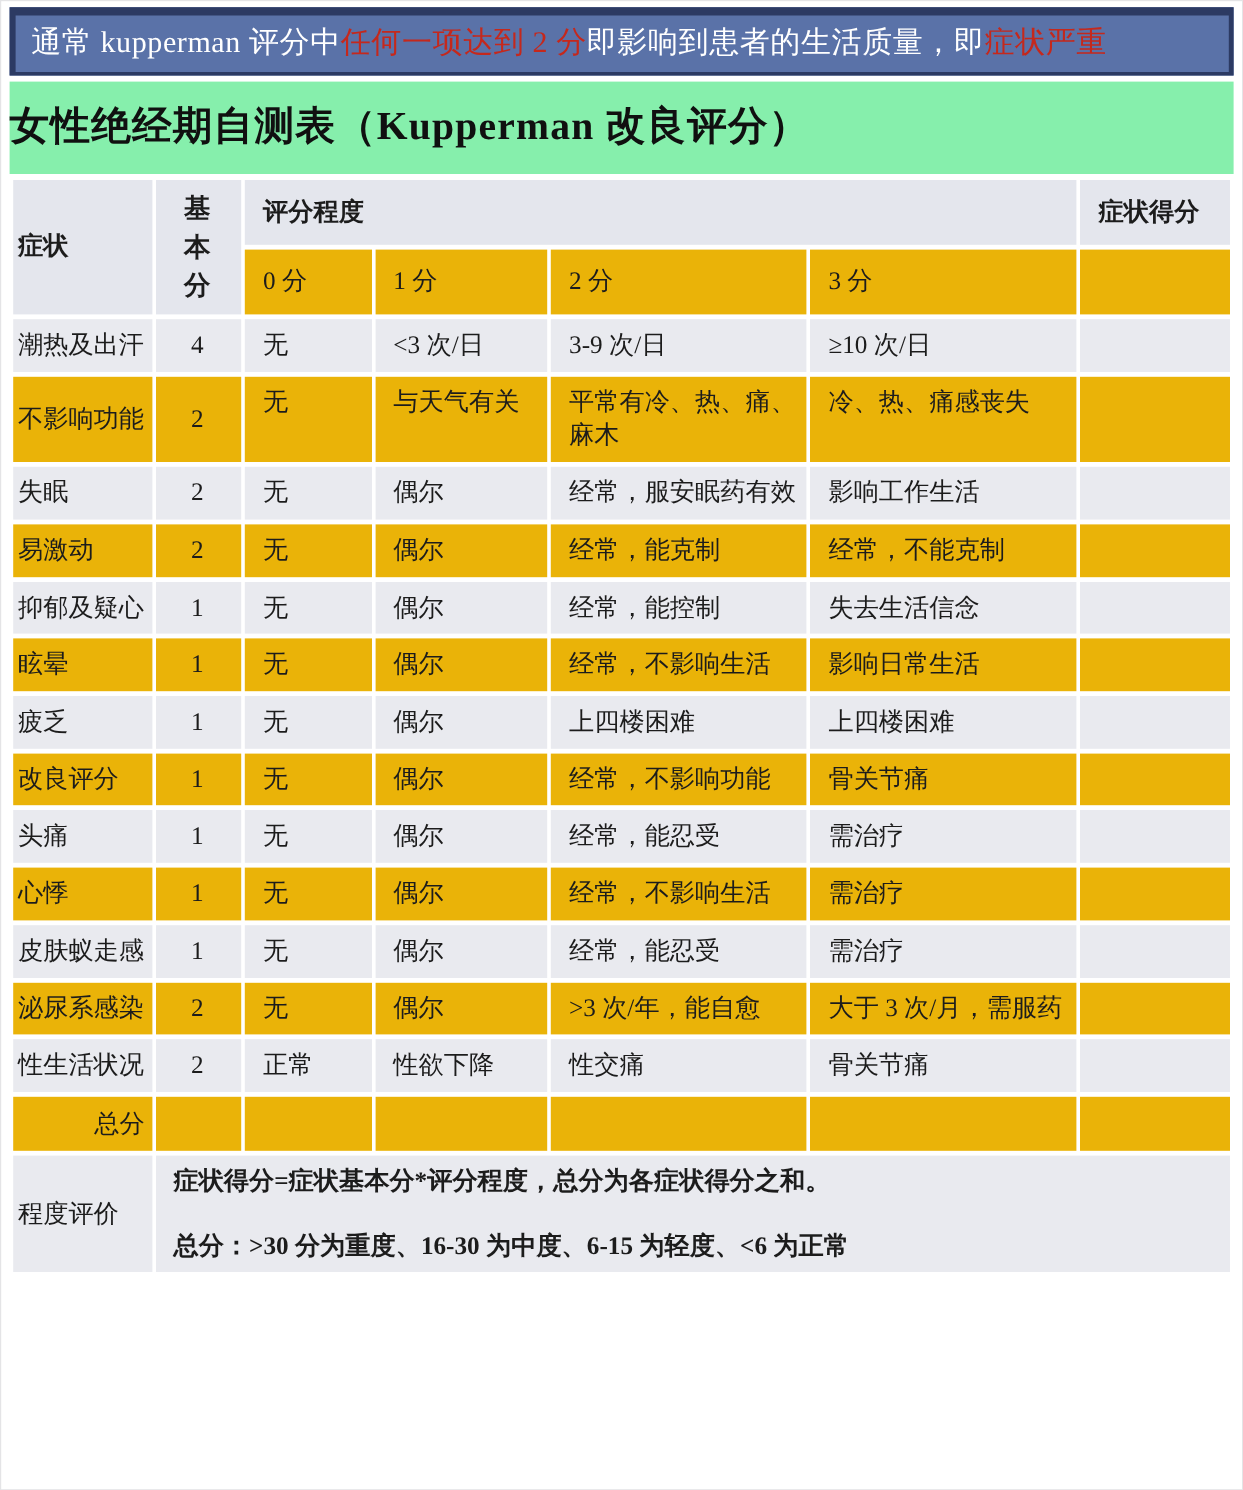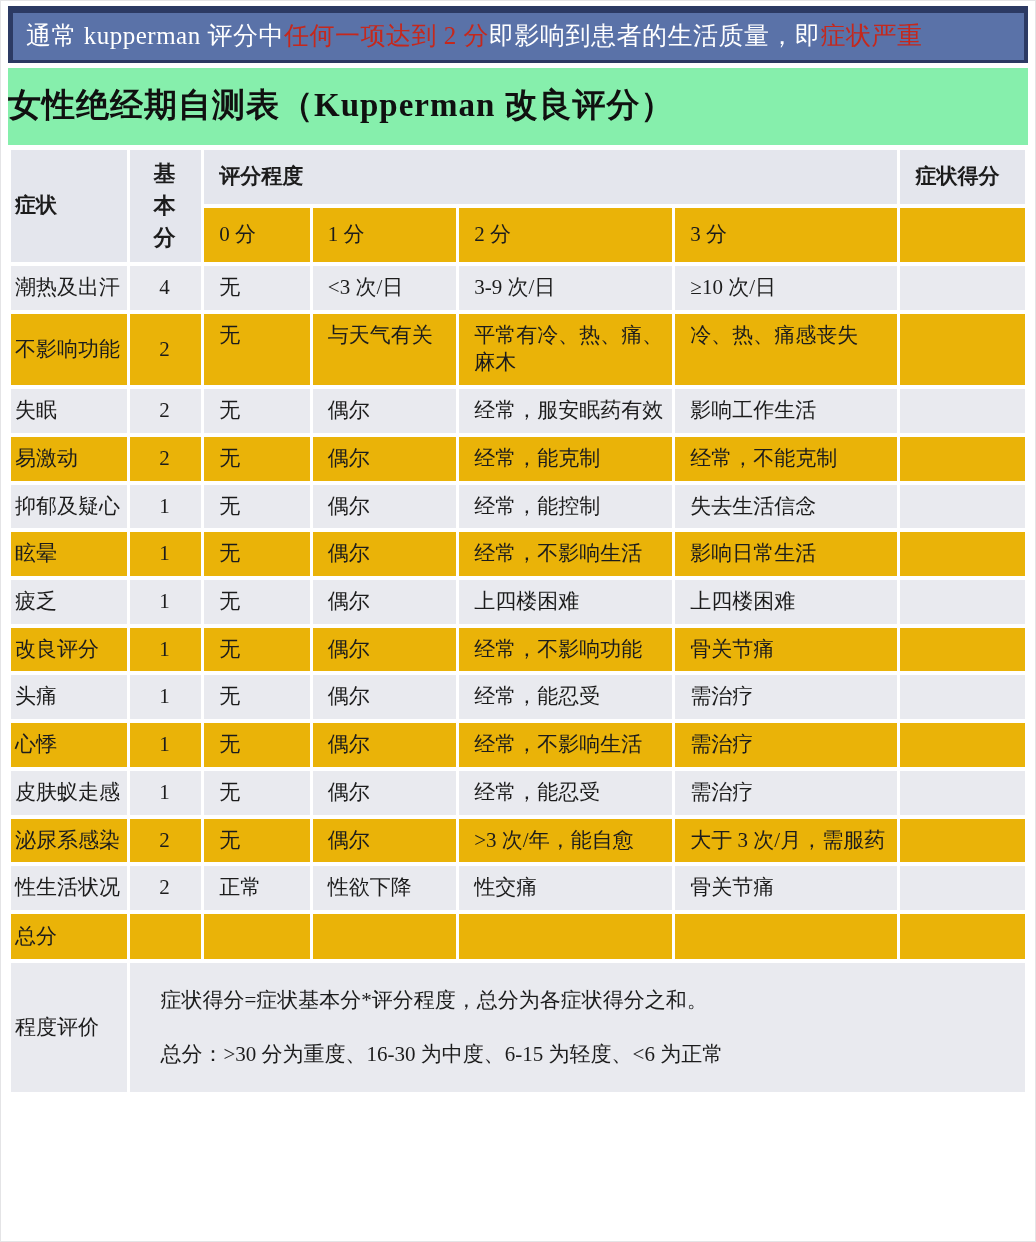--- a/index.html
+++ b/index.html
@@ -41,22 +41,22 @@
   .dark  { background:#eab308; }
   .hdr   { background:#E4E6ED;font-weight:bold; }
   th.sym-h, td.sym-c { padding-left:4px; vertical-align:middle; }
   td.num-c { text-align:center; padding-left:4px; vertical-align:middle; }
   th.basic-h { text-align:center; padding-left:4px; vertical-align:middle; }
   th { vertical-align:middle; }
   .vert {
     display:inline-block; width:1.15em; word-break:break-all;
     text-align:center; line-height:1.45; font-size:22px;
   }
-  .total-row td { height:29px; }
-  .eval-cell p { margin:16px; }
+  .total-row td { height:29px;text-align:right; }
+  .eval-cell p { margin:0;font-weight:bold; }
   .eval-cell p + p { margin-top:26px; }
   .eval-label { vertical-align:middle;font-family:Liberation Serif, serif; }
 </style>
 </head>
 <body>
 
 <div class="page">
 
   <div class="banner">
     <span class="seg-white">通常 kupperman 评分中</span><span class="seg-red">任何一项达到 2 分</span><span class="seg-white">即影响到患者的生活质量，即</span><span class="seg-red">症状严重</span>

